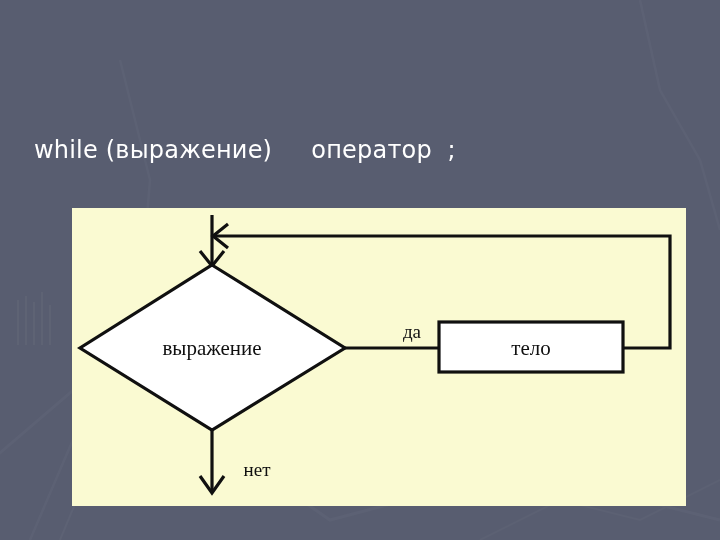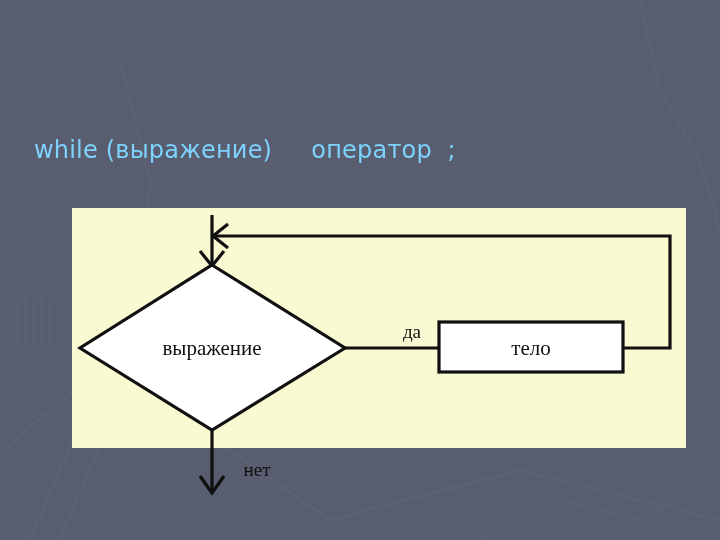--- a/index.html
+++ b/index.html
@@ -22,33 +22,33 @@
     inset: 0;
     pointer-events: none;
     opacity: 0.5;
   }
   .slide-title {
     position: absolute;
     left: 34px;
     top: 133px;
     width: 640px;
     height: 36px;
-    color: #7dd3fc;
+    color: #ffffff;
     font-family: "DejaVu Sans", "Liberation Sans", sans-serif;
     font-size: 24px;
     line-height: 34px;
     letter-spacing: 0.2px;
     white-space: pre;
   }
   .diagram-panel {
     position: absolute;
     left: 72px;
     top: 208px;
     width: 614px;
-    height: 240px;
+    height: 298px;
     background: #fafad2;
   }
   .diagram-svg {
     display: block;
     width: 614px;
     height: 298px;
   }
   .flow-label {
     font-family: "Liberation Serif", "DejaVu Serif", serif;
     font-size: 21px;

